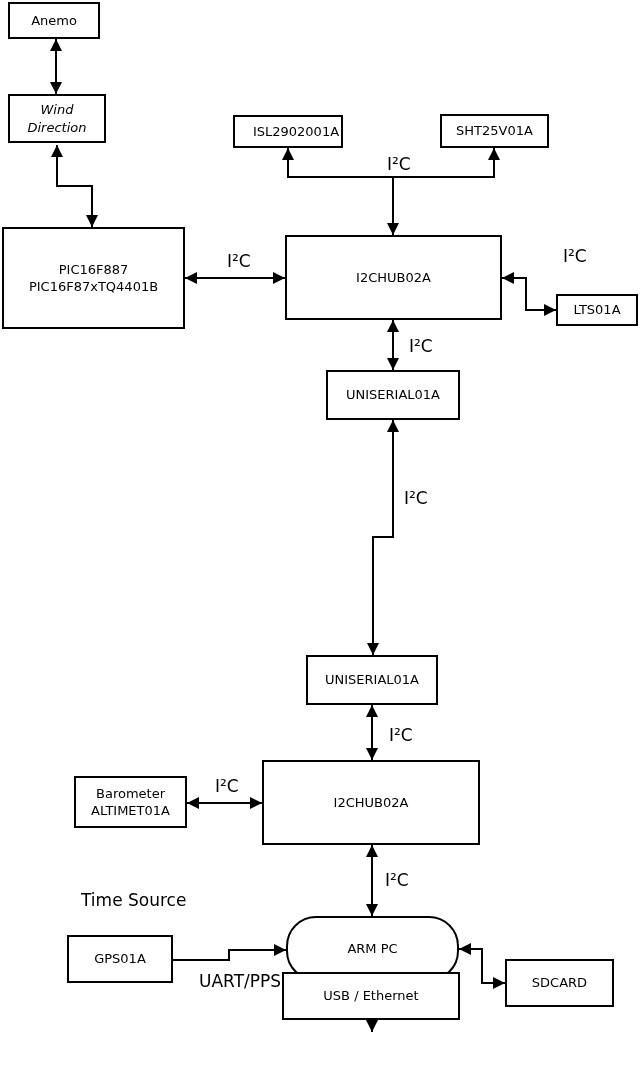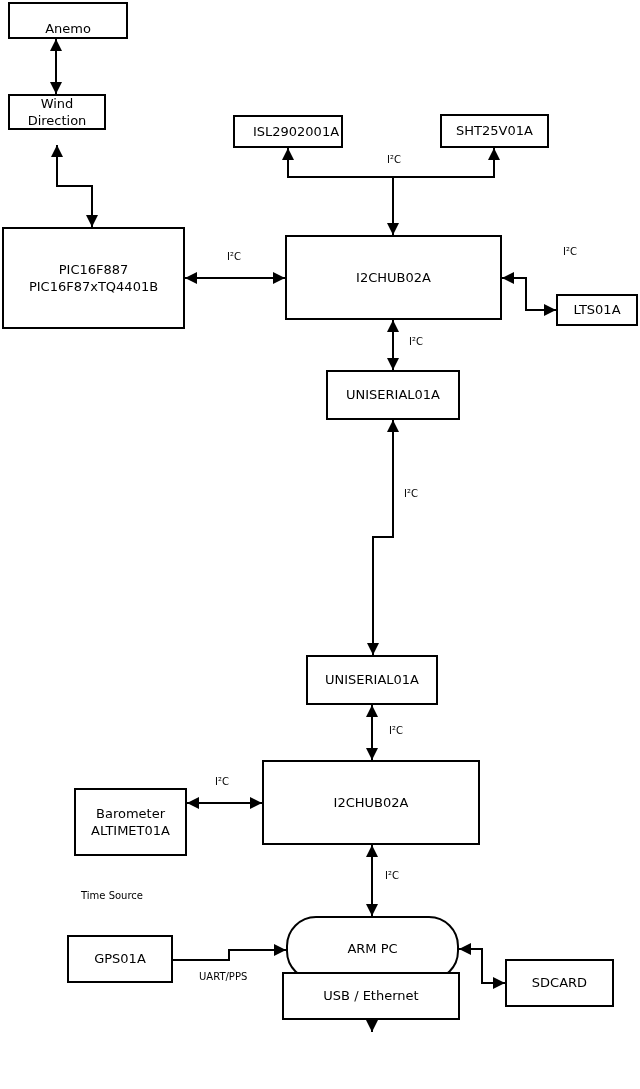--- a/index.html
+++ b/index.html
@@ -29,21 +29,21 @@
     justify-content: center;
     text-align: center;
     color: var(--ink);
     font-size: 13px;
     line-height: 1.32;
     white-space: pre-line;
   }
   .edge-label {
     position: absolute;
     color: var(--ink);
-    font-size: 10px;
+    font-size: 17px;
     white-space: nowrap;
   }
 </style>
 </head>
 <body>
 
 <div class="canvas">
 
   <svg class="edges" viewBox="0 0 640 1089" xmlns="http://www.w3.org/2000/svg">
     <defs>
@@ -62,25 +62,25 @@
       <path d="M393,420 L393,537 L373,537 L373,655" marker-start="url(#arrow)" marker-end="url(#arrow)"></path>
       <path d="M372,705 L372,760" marker-start="url(#arrow)" marker-end="url(#arrow)"></path>
       <path d="M187,803 L262,803" marker-start="url(#arrow)" marker-end="url(#arrow)"></path>
       <path d="M372,845 L372,916" marker-start="url(#arrow)" marker-end="url(#arrow)"></path>
       <path d="M173,960 L229,960 L229,950 L286,950" marker-end="url(#arrow)"></path>
       <path d="M459,949 L482,949 L482,983 L505,983" marker-start="url(#arrow)" marker-end="url(#arrow)"></path>
       <path d="M372,981 L372,1032" marker-start="url(#arrow)" marker-end="url(#arrow)"></path>
     </g>
   </svg>
 
-  <div class="node" style="left:8px; top:2px; width:120px; height:37px;align-items:flex-end;">
+  <div class="node" style="left:8px; top:2px; width:92px; height:37px;">
     <span>Anemo</span>
   </div>
 
-  <div class="node" style="left:8px; top:94px; width:98px; height:36px;">
+  <div class="node" style="left:8px; top:94px; width:98px; height:49px;font-style:italic;">
     <span>Wind
 Direction</span>
   </div>
 
   <div class="node" style="left:2px; top:227px; width:183px; height:102px;">
     <span>PIC16F887
 PIC16F87xTQ4401B</span>
   </div>
 
   <div class="node" style="left:233px; top:115px; width:110px; height:33px;padding-left:16px;">
@@ -100,21 +100,21 @@
   </div>
 
   <div class="node" style="left:326px; top:370px; width:134px; height:50px;">
     <span>UNISERIAL01A</span>
   </div>
 
   <div class="node" style="left:306px; top:655px; width:132px; height:50px;">
     <span>UNISERIAL01A</span>
   </div>
 
-  <div class="node" style="left:74px; top:776px; width:113px; height:68px;margin-top:12px;">
+  <div class="node" style="left:74px; top:776px; width:113px; height:52px;">
     <span>Barometer
 ALTIMET01A</span>
   </div>
 
   <div class="node" style="left:262px; top:760px; width:218px; height:85px;">
     <span>I2CHUB02A</span>
   </div>
 
   <div class="node" style="left:286px; top:916px; width:173px; height:65px;border-radius:30px;">
     <span>ARM PC</span>

